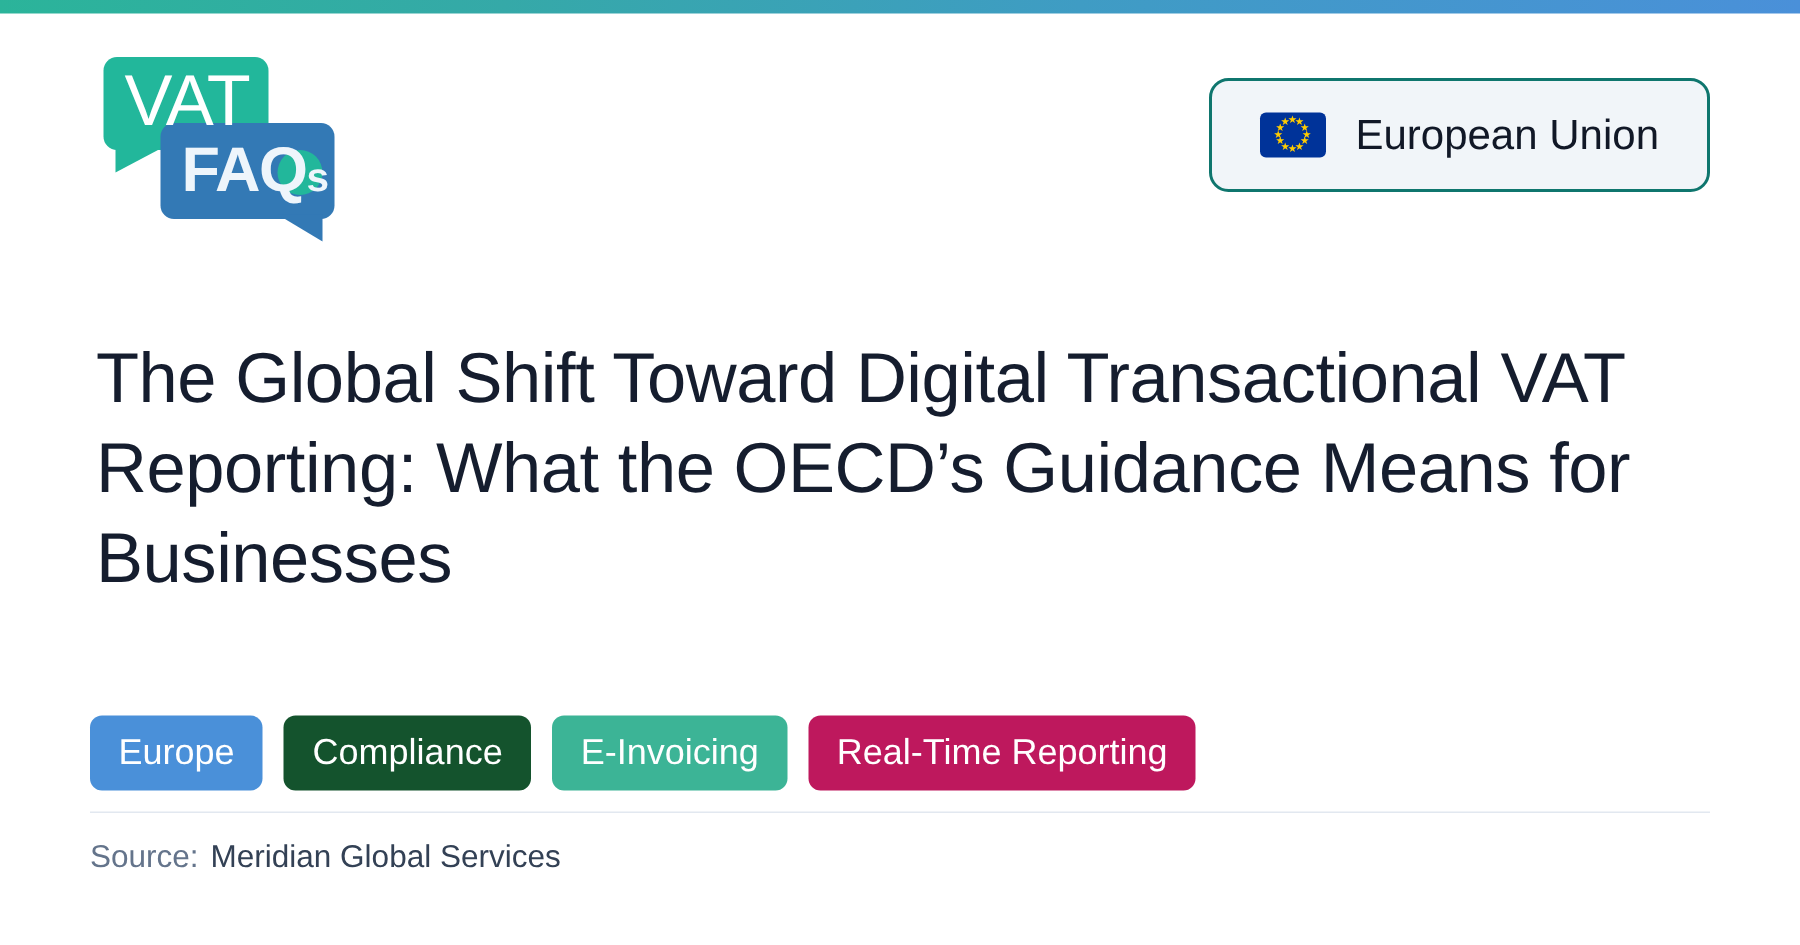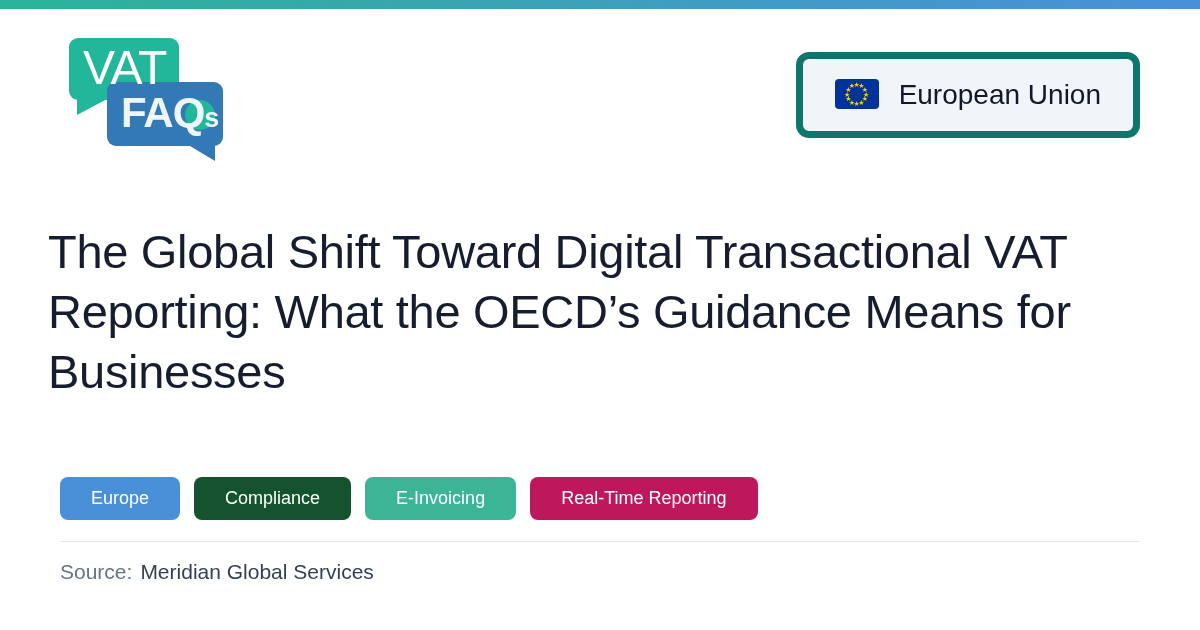--- a/index.html
+++ b/index.html
@@ -67,63 +67,63 @@
   }
   .q-dot {
     position:absolute; left:116px; top:62px;
     width:30px; height:30px; border-radius:50%;
     background:#22b79b; z-index:2;
   }
   .logo-txt-faqs .small-s { font-size:27px; }
 
   .region-badge {
     position:absolute; top:14px; right:0;
-    display:flex; align-items:flex-start; gap:20px;
+    display:flex; align-items:center; gap:20px;
     background:#f1f5f9;
-    border:7px solid #0f766e;
+    border:2px solid #0f766e;
     border-radius:13px;
     padding:20px 32px;
   }
   .eu-flag {
     width:44px; height:30px;
     background:#003399; border-radius:4px;
     position:relative; flex:0 0 auto;
   }
   .eu-flag .star {
     position:absolute;
     color:#ffcc00; font-size:7px; line-height:7px;
     width:7px; height:7px; text-align:center;
   }
   .region-label {
     font-size:28px; color:#111827; white-space:nowrap;
     font-family:"Liberation Sans", sans-serif;
   }
 
   
   .title {
-    position:absolute; left:48px; top:222px;
+    position:absolute; left:64px; top:222px;
     width:1080px;
     font-size:47px;
     line-height:60px;
     color:#151d2e;
     font-weight:400;
     letter-spacing:-0.3px;
     font-family:"Liberation Sans", sans-serif;
   }
 
   
   .tags {
     position:absolute; left:60px; top:477px;
     display:flex; gap:14px; align-items:center;
   }
   .tag {
     border-radius:8px;
     color:#ffffff;
-    font-size:18px;
-    padding:11px 31px;
+    font-size:24px;
+    padding:11px 19px;
     white-space:nowrap;
     font-family:"Liberation Sans", sans-serif;
   }
 
   
   .divider {
     position:absolute; left:60px; top:541px;
     width:1080px; height:1px;
     background:#e2e8f0;
   }

